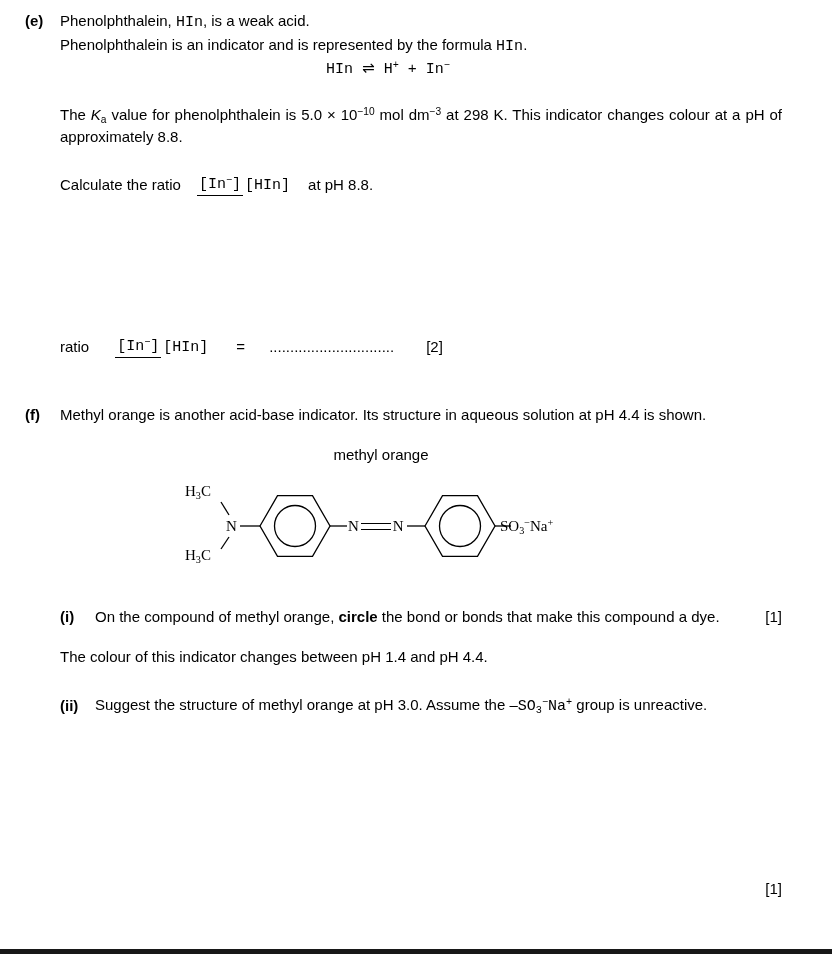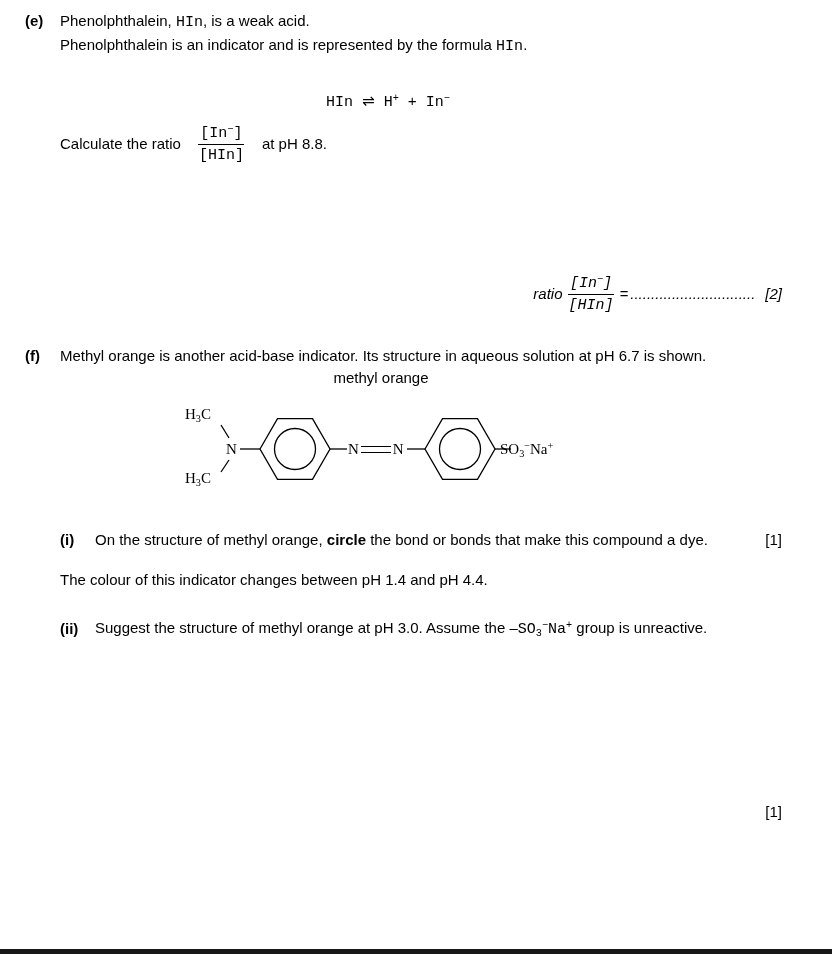--- a/index.html
+++ b/index.html
@@ -23,33 +23,33 @@
 
   .mono { font-family:"Liberation Mono","DejaVu Sans Mono",monospace; }
   .arrow { font-family:"DejaVu Sans",sans-serif; }
   i { font-style:italic; }
   b { font-weight:700; }
 
   sup, sub { font-size:0.68em; line-height:0; position:relative; vertical-align:baseline; }
   sup { top:-0.5em; }
   sub { top:0.28em; }
 
-  .equation { margin-top:33px; line-height:20px; text-align:center; padding-right:66px; }
+  .equation { margin-top:0; line-height:20px; text-align:center; padding-right:66px; }
   .ka-para { margin-top:24px; }
   .calc-row { margin-top:10px; display:flex; align-items:center; gap:14px; }
 
-  .frac { display:inline-flex; flex-direction:column; align-items:center; line-height:1.2; margin:0 2px; }
+  .frac { display:inline-flex; flex-direction:row; align-items:center; line-height:1.2; margin:16px 2px; }
   .frac .num { border-bottom:1.2px solid #000; padding:0 2px 1px; }
   .frac .den { padding:0 2px; }
 
-  .answer-row { margin-top:108px; display:flex; align-items:center; justify-content:flex-end; gap:2px;font-style:italic; }
+  .answer-row { margin-top:108px; display:flex; align-items:center; justify-content:flex-start; gap:24px; }
   .answer-row .marks { margin-left:8px; }
 
   .f-section { margin-top:30px; }
-  .structure-title { text-align:center; padding-right:80px; }
+  .structure-title { margin-top:18px; text-align:center; padding-right:80px; }
 
   .structure { position:relative; width:410px; height:92px; margin:14px 0 0 125px;font-family:Liberation Serif, serif; }
   .structure svg { position:absolute; left:0; top:0; }
   .structure svg line, .structure svg polygon, .structure svg circle {
     stroke:#000; stroke-width:1.3; fill:none;
   }
   .s-label { position:absolute; white-space:nowrap; line-height:18px; }
   .azo { display:inline-flex; align-items:center; }
   .dbond { display:inline-block; width:30px; height:7px; margin:0 2px;
     border-top:1.4px solid #000; border-bottom:1.4px solid #000; }
@@ -68,20 +68,21 @@
 <div class="page">
 
   <div class="q-row">
     <span class="q-label">(e)</span>
     <div class="q-body">
       <p><span>Phenolphthalein, </span><span class="mono">HIn</span><span>, is a weak acid.</span></p>
       <p><span>Phenolphthalein is an indicator and is represented by the formula </span><span class="mono">HIn</span><span>.</span></p>
 
       <div class="equation"><span class="mono">HIn </span><span class="arrow">⇌</span><span class="mono"> H</span><sup class="mono">+</sup><span class="mono"> + In</span><sup class="mono">−</sup></div>
 
+      <p class="ka-para jt"><span>The </span><i>K</i><sub>a</sub><span> value for phenolphthalein is 5.0 × 10</span><sup>−10</sup><span> mol dm</span><sup>−3</sup><span> at 298 K. This indicator changes colour at a pH of approximately 8.8.</span></p>
 
       <div class="calc-row">
         <span>Calculate the ratio</span>
         <span class="frac">
           <span class="num"><span class="mono">[In</span><sup class="mono">−</sup><span class="mono">]</span></span>
           <span class="den"><span class="mono">[HIn]</span></span>
         </span>
         <span>at pH 8.8.</span>
       </div>
 
@@ -94,21 +95,21 @@
         <span>=</span>
         <span>..............................</span>
         <span class="marks">[2]</span>
       </div>
     </div>
   </div>
 
   <div class="q-row f-section">
     <span class="q-label">(f)</span>
     <div class="q-body">
-      <p class="jt"><span>Methyl orange is another acid-base indicator. Its structure in aqueous solution at pH 6.7 is shown.</span></p>
+      <p class="jt"><span>Methyl orange is another acid-base indicator. Its structure in aqueous solution at pH 4.4 is shown.</span></p>
 
       <div class="structure-title">methyl orange</div>
 
       <div class="structure">
         <svg width="410" height="92" viewBox="0 0 410 92">
           <line x1="36" y1="22" x2="44" y2="35"></line>
           <line x1="36" y1="69" x2="44" y2="57"></line>
           <line x1="55" y1="46" x2="75" y2="46"></line>
           <polygon points="75,46 92.5,15.7 127.5,15.7 145,46 127.5,76.3 92.5,76.3"></polygon>
           <circle cx="110" cy="46" r="20.5"></circle>
@@ -125,21 +126,21 @@
           <span>N</span>
           <span class="dbond"></span>
           <span>N</span>
         </span>
         <span class="s-label" style="left:315px;top:37px"><span>SO</span><sub>3</sub><sup>−</sup><span>Na</span><sup>+</sup></span>
       </div>
 
       <div class="qi-row sub-q-i">
         <span class="qi-label">(i)</span>
         <div class="qi-body">
-          <p class="jt"><span><span>On the structure of methyl orange, </span><b>circle</b><span> the bond or bonds that make this compound a dye.</span></span><span class="marks-inline">[1]</span></p>
+          <p class="jt"><span><span>On the compound of methyl orange, </span><b>circle</b><span> the bond or bonds that make this compound a dye.</span></span><span class="marks-inline">[1]</span></p>
         </div>
       </div>
 
       <p class="colour-note">The colour of this indicator changes between pH 1.4 and pH 4.4.</p>
 
       <div class="qi-row sub-q-ii">
         <span class="qi-label">(ii)</span>
         <div class="qi-body">
           <p class="jt"><span>Suggest the structure of methyl orange at pH 3.0. Assume the –</span><span class="mono">SO</span><sub class="mono">3</sub><sup class="mono">−</sup><span class="mono">Na</span><sup class="mono">+</sup><span> group is unreactive.</span></p>
         </div>

